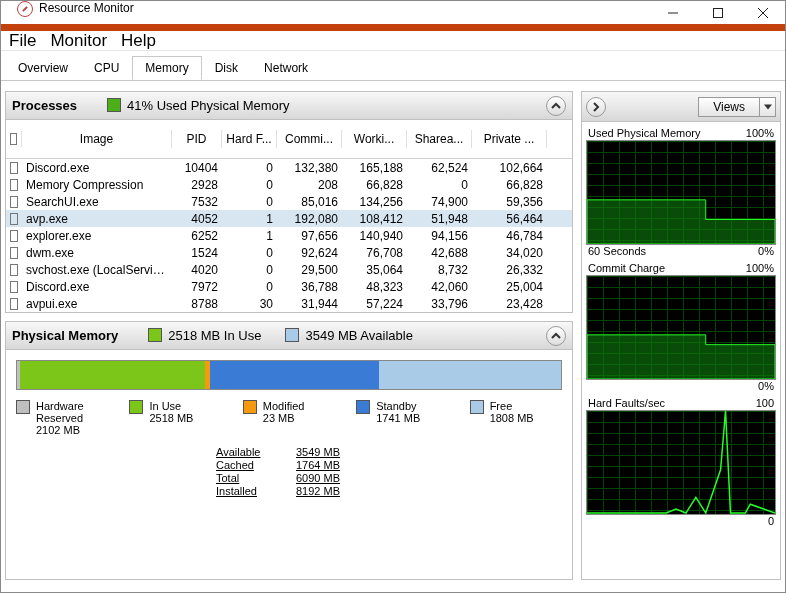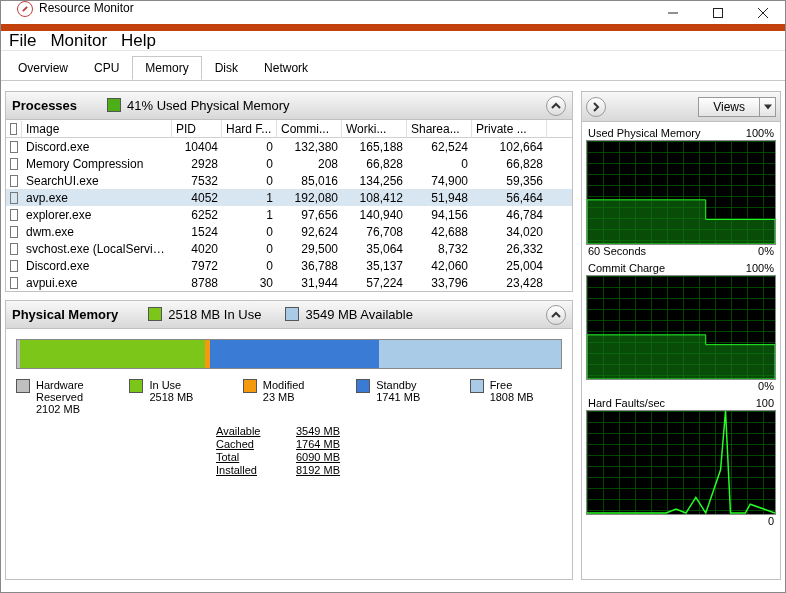--- a/index.html
+++ b/index.html
@@ -20,21 +20,21 @@
 .right { width: 200px; display: flex; flex-direction: column; border: 1px solid #c0c0c0; background: #fff; }
 .panel { border: 1px solid #c0c0c0; display: flex; flex-direction: column; }
 .panel-head { height: 28px; display: flex; align-items: center; padding: 0 6px; background: linear-gradient(#f8f8f8,#d8d8d8); border-bottom: 1px solid #c0c0c0; font-size: 13px; }
 .panel-head .ph-title { font-weight: 600; margin-right: 30px; }
 .panel-head .ph-stat { display: flex; align-items: flex-start; gap: 6px; margin-right: 24px; }
 .sw { width: 14px; height: 14px; border: 1px solid #555; }
 .panel-head .collapse { margin-left: auto; width: 20px; height: 20px; border: 1px solid #999; border-radius: 50%; display: flex; align-items: center; justify-content: center; background: linear-gradient(#fff,#ddd); }
 .panel-head .collapse svg { width: 10px; height: 10px; stroke:#333; stroke-width:2; fill:none; }
 .grid { overflow: hidden; }
 .grid-head, .row { display: grid; grid-template-columns: 16px 150px 50px 55px 65px 65px 65px 75px; font-size: 12px; align-items: center; }
-.grid-head { height: 18px; border-bottom: 1px solid #d0d0d0; }
+.grid-head { height: 39px; border-bottom: 1px solid #d0d0d0; text-align: center; }
 .grid-head > div { padding: 2px 4px; border-right: 1px solid #e0e0e0; white-space: nowrap; overflow: hidden; text-overflow: ellipsis; }
 .row { height: 17px; }
 .row > div { padding: 0 4px; white-space: nowrap; overflow: hidden; text-overflow: ellipsis; }
 .row .num { text-align: right; }
 .row .cb, .grid-head .cb { display: flex; justify-content: center; }
 .ck { width: 12px; height: 12px; border: 1px solid #777; }
 .row.sel { background: #d8e6f2; }
 .mem-body { padding: 10px 10px 12px 10px; font-size: 12px; }
 .bar { height: 30px; display: flex; border: 1px solid #888; margin-bottom: 10px; }
 .bar > div { height: 100%; }
@@ -213,21 +213,21 @@
               <div class="num">26,332</div>
             </div>
             <div class="row">
               <div class="cb">
                 <span class="ck"></span>
               </div>
               <div>Discord.exe</div>
               <div class="num">7972</div>
               <div class="num">0</div>
               <div class="num">36,788</div>
-              <div class="num">35,137</div>
+              <div class="num">48,323</div>
               <div class="num">42,060</div>
               <div class="num">25,004</div>
             </div>
             <div class="row">
               <div class="cb">
                 <span class="ck"></span>
               </div>
               <div>avpui.exe</div>
               <div class="num">8788</div>
               <div class="num">30</div>

